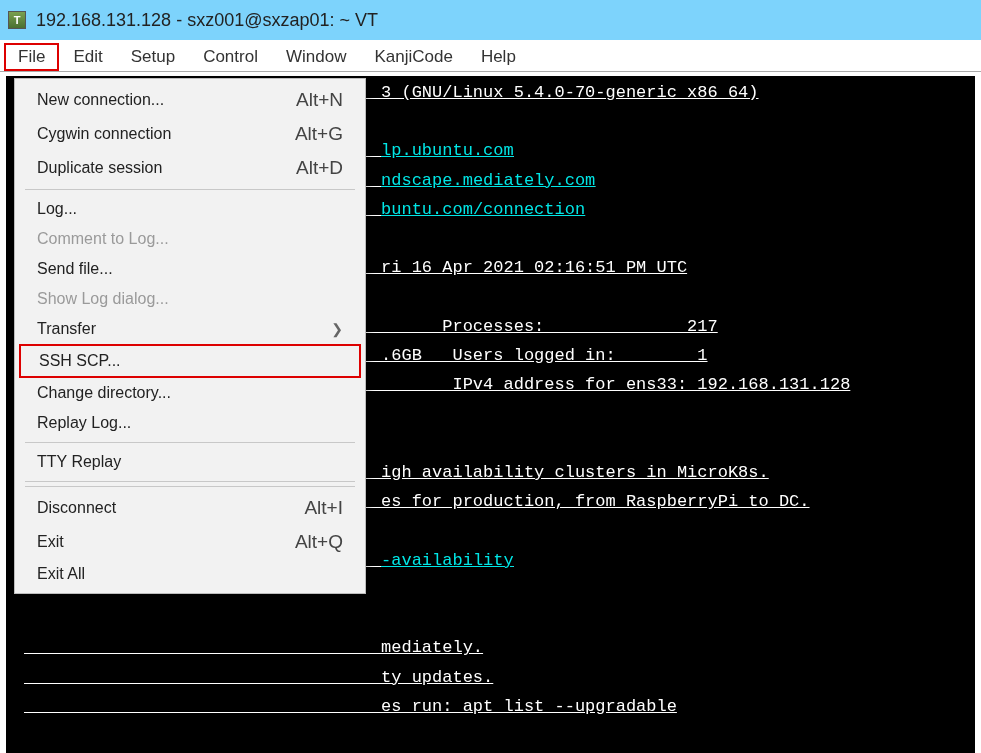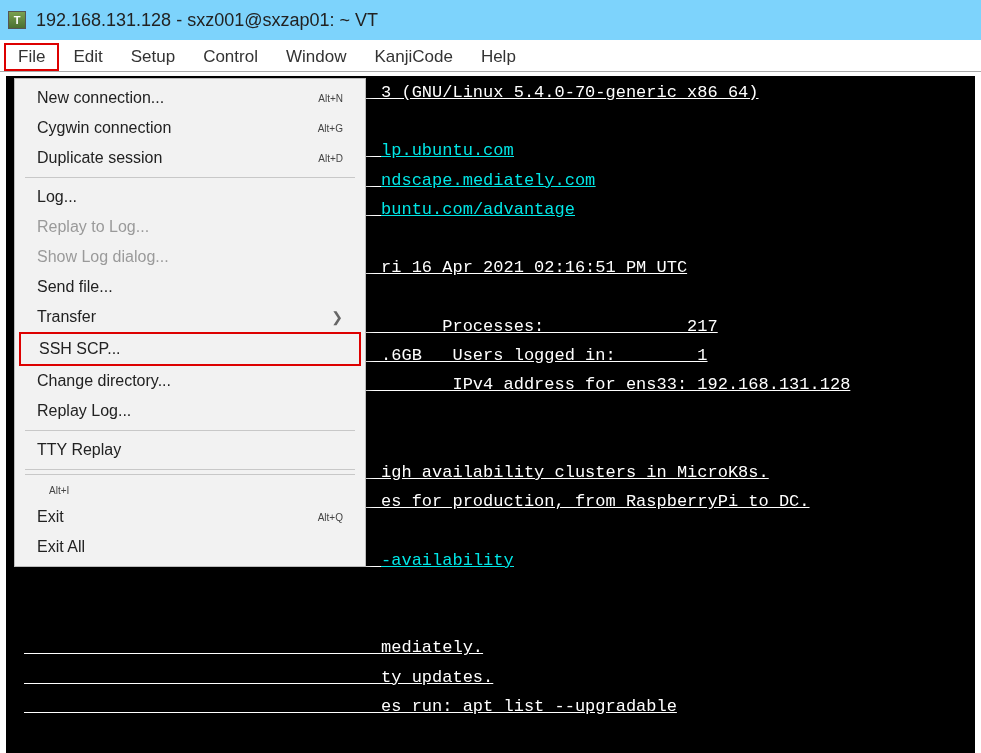--- a/index.html
+++ b/index.html
@@ -79,21 +79,21 @@
     padding: 4px 0;
   }
   .dropdown .row {
     display: flex;
     align-items: center;
     justify-content: space-between;
     padding: 6px 18px 6px 18px;
     margin: 0 4px;
   }
   .dropdown .row .label { flex: 1; }
-  .dropdown .row .shortcut { color: #444; font-size: 10px; padding-left: 12px; }
+  .dropdown .row .shortcut { color: #444; font-size: 19px; padding-left: 12px; }
   .dropdown .row .sub { color: #666; font-size: 14px; padding-left:10px;}
   .dropdown .row.disabled .label { color: #9a9a9a; }
   .dropdown .sep {
     height: 1px;
     background: #c8c8c8;
     margin: 4px 10px;
   }
   .dropdown .row.callout {
     border: 2px solid #d00;
   }
@@ -113,21 +113,21 @@
     <div class="menu-item">Control</div>
     <div class="menu-item">Window</div>
     <div class="menu-item">KanjiCode</div>
     <div class="menu-item">Help</div>
   </div>
 
 <div class="terminal-wrap" id="terminal">                                   3 (GNU/Linux 5.4.0-70-generic x86_64)
 
                                    <span class="link">lp.ubuntu.com</span>
                                    <span class="link">ndscape.mediately.com</span>
-                                   <span class="link">buntu.com/advantage</span>
+                                   <span class="link">buntu.com/connection</span>
 
                                    ri 16 Apr 2021 02:16:51 PM UTC
 
                                          Processes:              217
                                    .6GB   Users logged in:        1
                                           IPv4 address for ens33: 192.168.131.128
 
 
                                    igh availability clusters in MicroK8s.
                                    es for production, from RaspberryPi to DC.
@@ -156,48 +156,49 @@
     </div>
     <div class="row">
       <span class="label">Duplicate session</span>
       <span class="shortcut">Alt+D</span>
     </div>
     <div class="sep"></div>
     <div class="row">
       <span class="label">Log...</span>
     </div>
     <div class="row disabled">
-      <span class="label">Replay to Log...</span>
+      <span class="label">Comment to Log...</span>
+    </div>
+    <div class="row">
+      <span class="label">Send file...</span>
     </div>
     <div class="row disabled">
       <span class="label">Show Log dialog...</span>
     </div>
     <div class="row">
-      <span class="label">Send file...</span>
-    </div>
-    <div class="row">
       <span class="label">Transfer</span>
       <span class="sub">❯</span>
     </div>
     <div class="row callout">
       <span class="label">SSH SCP...</span>
     </div>
     <div class="row">
       <span class="label">Change directory...</span>
     </div>
     <div class="row">
       <span class="label">Replay Log...</span>
     </div>
     <div class="sep"></div>
     <div class="row">
       <span class="label">TTY Replay</span>
     </div>
     <div class="sep"></div>
     <div class="sep"></div>
     <div class="row">
+      <span class="label">Disconnect</span>
       <span class="shortcut">Alt+I</span>
     </div>
     <div class="row">
       <span class="label">Exit</span>
       <span class="shortcut">Alt+Q</span>
     </div>
     <div class="row">
       <span class="label">Exit All</span>
     </div>
   </div>

